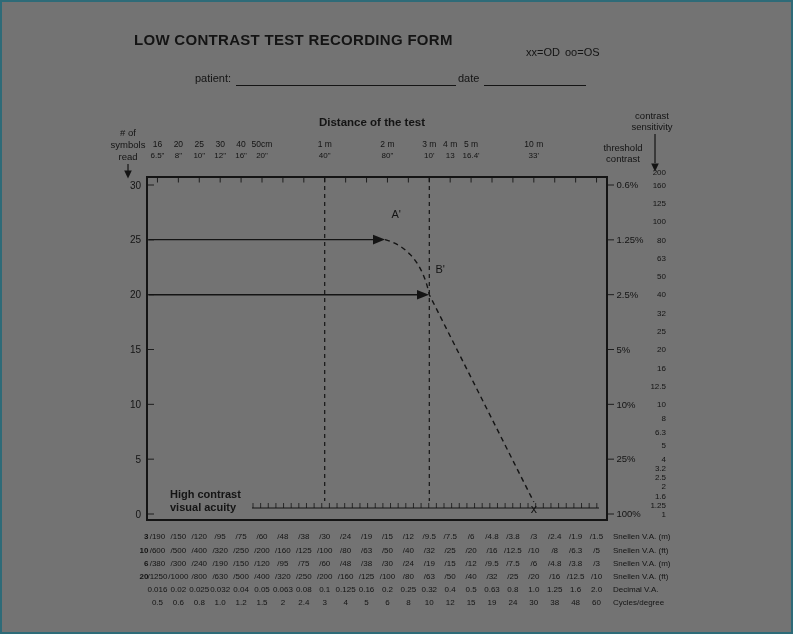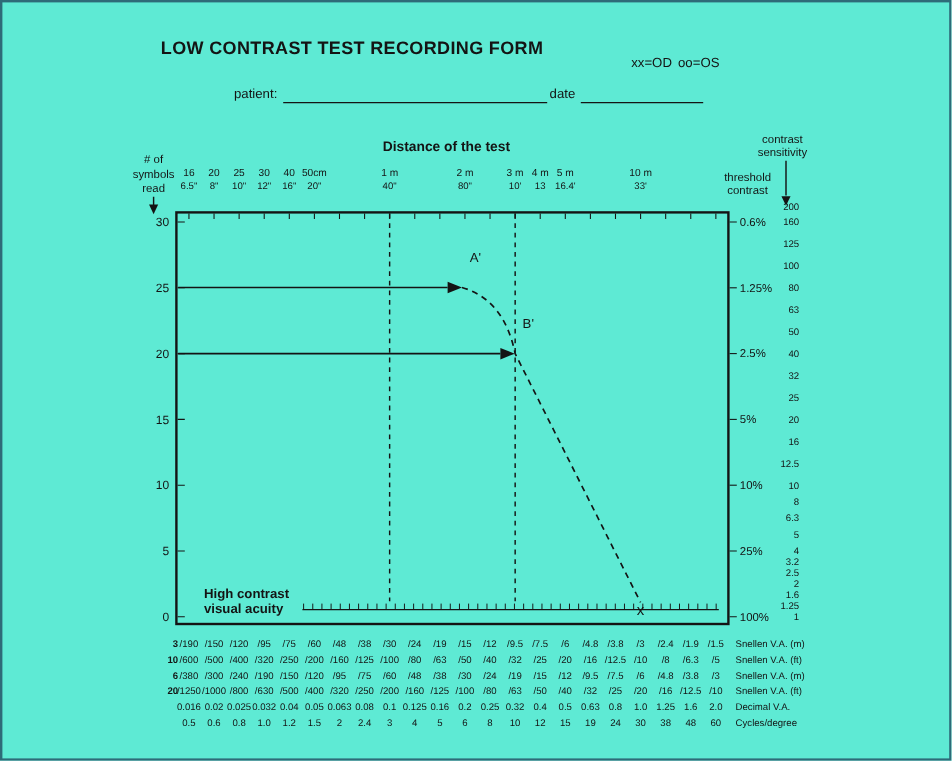--- a/index.html
+++ b/index.html
@@ -1,16 +1,16 @@
 <!DOCTYPE html>
 <html><head>
 <meta charset="utf-8">
 <style>
   html,body{margin:0;padding:0;background:#ffffff;}
-  .page{width:793px;height:634px;background:#5eead4;border:2px solid #2e6b78;box-sizing:border-box;position:relative;overflow:hidden;}
+  .page{width:793px;height:634px;background:#737373;border:2px solid #2e6b78;box-sizing:border-box;position:relative;overflow:hidden;}
   svg{display:block;}
   svg text{font-family:"Liberation Sans","DejaVu Sans",sans-serif;fill:#141414;}
   .t-title{font-size:15px;font-weight:bold;letter-spacing:.3px;}
   .t-legend{font-size:11px;}
   .t-field{font-size:11px;}
   .t-charttitle{font-size:11.5px;font-weight:bold;}
   .t-axishead{font-size:9.5px;}
   .t-ann{font-size:11px;}
   .t-hc{font-size:11px;font-weight:bold;}
   .t-x{font-size:12.5px;}

